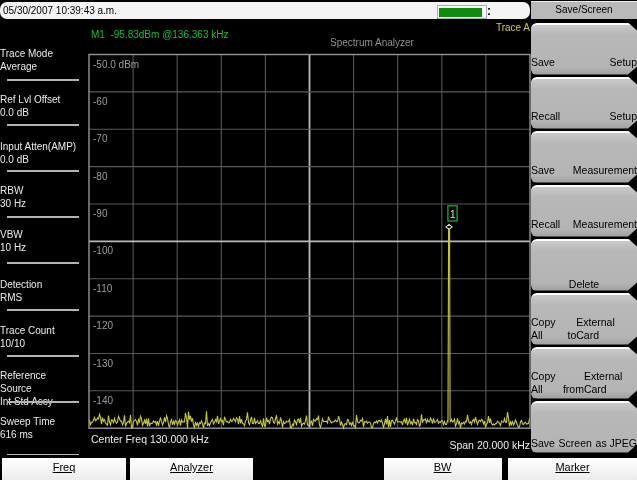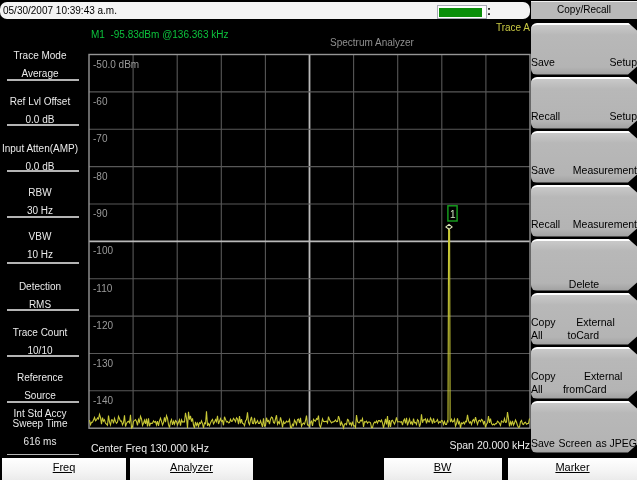--- a/index.html
+++ b/index.html
@@ -8,28 +8,28 @@
 .abs { position:absolute; }
 
 
 #topbar { position:absolute; left:0; top:2px; width:530px; height:17px; background:#f4f4f4;border-radius:7px; }
 #date { position:absolute; left:3px; top:0; font-size:10px; line-height:17px; color:#000; }
 #pbox { position:absolute; left:437px; top:5px; width:50px; height:13.5px; background:#fff; border:1px solid #aaaab6; }
 #pfill { position:absolute; left:1px; top:1.5px; width:42.5px; height:9.5px; background:#0b8f0b; }
 #colon { position:absolute; left:487px; top:3px; font-size:12px; font-weight:bold; line-height:17px; color:#000; }
 
 
-.se { position:absolute; left:0; width:80px; text-align:center; font-size:10px; line-height:18px; color:#eaeaea; }
+.se { position:absolute; left:0; width:80px; text-align:left; font-size:10px; line-height:13px; color:#eaeaea; }
 .sep { position:absolute; left:7px; width:72px; height:2px; background:#b4b4b4; }
 
 
 #m1 { position:absolute; left:91px; top:29px; font-size:10px; color:#0cc23c; }
 #tracea { position:absolute; left:330px; top:21.5px; width:200px; text-align:right; font-size:10px; color:#c9c943; }
 #specan { position:absolute; left:330px; top:36.5px; width:200px; text-align:left; font-size:10px; color:#8f8f8f; }
-#cfreq { position:absolute; left:91px; top:442px; font-size:10.5px; color:#ececec; }
+#cfreq { position:absolute; left:91px; top:433px; font-size:10.5px; color:#ececec; }
 #span { position:absolute; left:330px; top:439px; width:200px; text-align:right; font-size:10.5px; color:#ececec; }
 .glab { font-family:"Liberation Sans",sans-serif; font-size:10px; fill:#9a9a9a; }
 
 
 #menuhead { position:absolute; left:531px; top:1px; width:106px; height:17.5px; background:#b9b9b9;
   border-top:1px solid #efefef; text-align:center; font-size:10px; line-height:16px; color:#000; }
 .mb { position:absolute; left:531px; width:106px; height:52px; color:#000; font-size:10.5px;
   border-top:2px solid #fdfdfd;
   background:linear-gradient(#c9c9c9 0px, #b8b8b8 10px, #b4b4b4 42px, #9e9e9e 51px);
   border-radius:6px 0 0 6px;
@@ -110,21 +110,21 @@
 <text x="93.0" y="403.8" class="glab">-140</text>
 <polyline points="89.5,420.2 90.5,424.7 91.5,422.3 92.5,422.3 93.5,420.1 94.5,417.5 95.5,420.7 96.5,419.9 97.5,418.0 98.5,418.9 99.5,414.4 100.5,417.4 101.5,424.1 102.5,417.6 103.5,421.2 104.5,419.7 105.5,423.3 106.5,424.1 107.5,425.2 108.5,415.5 109.5,422.2 110.5,424.9 111.5,419.8 112.5,419.9 113.5,423.3 114.5,418.4 115.5,421.4 116.5,423.3 117.5,422.0 118.5,416.4 119.5,418.8 120.5,421.1 121.5,421.0 122.5,424.9 123.5,422.6 124.5,415.2 125.5,426.5 126.5,423.4 127.5,422.0 128.5,421.3 129.5,422.8 130.5,414.8 131.5,428.0 132.5,426.9 133.5,421.3 134.5,420.6 135.5,419.7 136.5,421.4 137.5,425.3 138.5,419.5 139.5,422.0 140.5,416.4 141.5,419.0 142.5,425.4 143.5,423.2 144.5,420.1 145.5,423.9 146.5,418.7 147.5,426.4 148.5,418.4 149.5,426.2 150.5,423.4 151.5,423.4 152.5,423.2 153.5,420.8 154.5,422.2 155.5,421.5 156.5,424.9 157.5,421.2 158.5,426.0 159.5,421.0 160.5,418.2 161.5,421.4 162.5,425.1 163.5,422.5 164.5,417.3 165.5,422.1 166.5,415.7 167.5,418.4 168.5,424.7 169.5,427.6 170.5,421.8 171.5,419.5 172.5,424.8 173.5,421.3 174.5,424.2 175.5,420.5 176.5,421.6 177.5,424.9 178.5,422.3 179.5,419.8 180.5,425.6 181.5,419.9 182.5,422.0 183.5,421.7 184.5,421.8 185.5,412.8 186.5,418.0 187.5,428.0 188.5,411.8 189.5,419.6 190.5,415.8 191.5,421.6 192.5,418.3 193.5,425.0 194.5,428.0 195.5,421.9 196.5,425.4 197.5,423.1 198.5,426.5 199.5,422.8 200.5,423.6 201.5,420.9 202.5,423.6 203.5,428.0 204.5,422.9 205.5,423.7 206.5,411.2 207.5,425.9 208.5,423.6 209.5,425.8 210.5,422.9 211.5,420.7 212.5,419.4 213.5,423.8 214.5,422.3 215.5,419.6 216.5,421.7 217.5,415.9 218.5,424.0 219.5,421.3 220.5,418.6 221.5,421.4 222.5,420.6 223.5,425.3 224.5,416.8 225.5,419.4 226.5,422.0 227.5,421.4 228.5,422.9 229.5,422.6 230.5,419.3 231.5,421.3 232.5,421.1 233.5,418.4 234.5,419.8 235.5,421.8 236.5,417.9 237.5,418.9 238.5,424.2 239.5,416.1 240.5,423.4 241.5,419.1 242.5,423.4 243.5,423.8 244.5,425.7 245.5,421.0 246.5,419.6 247.5,412.4 248.5,422.5 249.5,424.6 250.5,420.1 251.5,416.8 252.5,423.3 253.5,423.6 254.5,417.9 255.5,423.6 256.5,422.4 257.5,420.6 258.5,423.5 259.5,423.5 260.5,420.8 261.5,423.9 262.5,426.9 263.5,418.3 264.5,426.1 265.5,425.6 266.5,417.7 267.5,421.4 268.5,420.5 269.5,424.2 270.5,419.2 271.5,417.0 272.5,417.7 273.5,422.7 274.5,423.2 275.5,419.0 276.5,415.2 277.5,424.1 278.5,421.9 279.5,423.5 280.5,417.3 281.5,421.1 282.5,427.3 283.5,421.6 284.5,423.5 285.5,422.9 286.5,421.2 287.5,422.0 288.5,421.8 289.5,419.5 290.5,427.3 291.5,427.7 292.5,424.3 293.5,425.7 294.5,420.0 295.5,421.7 296.5,424.5 297.5,419.5 298.5,419.0 299.5,423.0 300.5,417.8 301.5,426.3 302.5,424.1 303.5,423.1 304.5,424.1 305.5,420.6 306.5,415.6 307.5,425.0 308.5,425.1 309.5,426.3 310.5,422.2 311.5,421.1 312.5,425.8 313.5,419.3 314.5,420.5 315.5,421.2 316.5,418.7 317.5,419.4 318.5,415.6 319.5,425.4 320.5,427.3 321.5,423.5 322.5,418.9 323.5,421.5 324.5,421.6 325.5,421.5 326.5,421.1 327.5,422.8 328.5,416.6 329.5,419.8 330.5,421.4 331.5,422.9 332.5,422.0 333.5,421.9 334.5,421.3 335.5,420.0 336.5,421.6 337.5,421.5 338.5,416.1 339.5,419.1 340.5,425.7 341.5,422.1 342.5,424.6 343.5,428.0 344.5,424.1 345.5,423.7 346.5,424.6 347.5,419.4 348.5,420.1 349.5,424.3 350.5,423.0 351.5,425.5 352.5,421.7 353.5,425.7 354.5,425.7 355.5,427.4 356.5,415.0 357.5,421.5 358.5,422.6 359.5,422.7 360.5,420.3 361.5,420.9 362.5,418.6 363.5,427.0 364.5,421.8 365.5,422.2 366.5,421.2 367.5,423.2 368.5,422.0 369.5,422.0 370.5,422.7 371.5,427.7 372.5,427.6 373.5,423.7 374.5,422.1 375.5,422.7 376.5,420.9 377.5,423.1 378.5,420.6 379.5,420.6 380.5,421.8 381.5,420.0 382.5,423.1 383.5,428.0 384.5,423.6 385.5,418.9 386.5,424.5 387.5,416.1 388.5,427.4 389.5,420.0 390.5,426.8 391.5,420.8 392.5,420.2 393.5,422.2 394.5,424.2 395.5,421.4 396.5,417.4 397.5,421.9 398.5,421.7 399.5,421.8 400.5,422.1 401.5,421.7 402.5,425.1 403.5,420.6 404.5,419.1 405.5,423.3 406.5,417.9 407.5,425.4 408.5,422.1 409.5,419.0 410.5,423.5 411.5,422.0 412.5,425.1 413.5,418.6 414.5,422.7 415.5,422.4 416.5,424.3 417.5,419.7 418.5,420.7 419.5,426.7 420.5,423.8 421.5,414.2 422.5,422.8 423.5,419.9 424.5,419.9 425.5,418.8 426.5,423.3 427.5,419.5 428.5,421.7 429.5,421.8 430.5,418.1 431.5,420.2 432.5,423.7 433.5,418.3 434.5,422.4 435.5,421.9 436.5,421.1 437.5,419.6 438.5,423.3 439.5,421.8 440.5,422.5 441.5,420.5 442.5,420.9 443.5,424.4 444.5,421.4 445.5,424.4 446.5,424.5 447.5,420.9 448.0,421.5 448.6,229.0 449.6,230.5 450.1,419.5 450.5,422.1 451.5,419.3 452.5,422.0 453.5,421.3 454.5,419.2 455.5,426.1 456.5,423.6 457.5,418.3 458.5,423.6 459.5,421.8 460.5,427.9 461.5,423.0 462.5,423.7 463.5,422.3 464.5,424.0 465.5,421.2 466.5,421.7 467.5,414.8 468.5,420.6 469.5,422.9 470.5,421.8 471.5,424.4 472.5,420.8 473.5,419.5 474.5,422.0 475.5,417.2 476.5,421.1 477.5,424.3 478.5,420.9 479.5,420.2 480.5,421.7 481.5,419.5 482.5,420.4 483.5,423.8 484.5,421.0 485.5,427.3 486.5,424.2 487.5,422.7 488.5,416.1 489.5,423.0 490.5,418.5 491.5,423.6 492.5,425.0 493.5,424.1 494.5,425.0 495.5,423.6 496.5,423.7 497.5,421.2 498.5,422.2 499.5,423.4 500.5,425.4 501.5,421.0 502.5,421.9 503.5,422.3 504.5,418.6 505.5,422.4 506.5,422.1 507.5,412.1 508.5,418.5 509.5,426.4 510.5,421.9 511.5,424.7 512.5,420.9 513.5,425.1 514.5,423.0 515.5,420.1 516.5,422.3 517.5,425.5 518.5,427.3 519.5,427.0 520.5,421.7 521.5,420.4 522.5,423.9 523.5,424.5 524.5,422.7 525.5,422.3 526.5,424.2 527.5,423.6 528.5,423.3 529.5,418.5" fill="none" stroke="#c8c836" stroke-width="1.1"></polyline>
 <rect x="447.9" y="205.8" width="9.2" height="15.2" fill="#000" stroke="#17a31f" stroke-width="1.4"></rect>
 <text x="452.7" y="217.6" text-anchor="middle" font-size="10" fill="#cfe3c2" font-family="Liberation Sans,sans-serif">1</text>
 <path d="M 449.0 224.4 L 452.1 226.9 L 449.0 229.4 L 445.9 226.9 Z" fill="none" stroke="#d9e3b8" stroke-width="1.1"></path>
 </svg>
 
 <div id="cfreq">Center Freq 130.000 kHz</div>
 <div id="span">Span 20.000 kHz</div>
 
-<div id="menuhead">Copy/Recall</div>
+<div id="menuhead">Save/Screen</div>
 <div class="mb n2" style="top:22.5px">
     <span>Save</span>
     <span>Setup</span>
   </div>
 <div class="mb n2" style="top:76.5px">
     <span>Recall</span>
     <span>Setup</span>
   </div>
 <div class="mb n2" style="top:130.5px">
     <span>Save</span>

